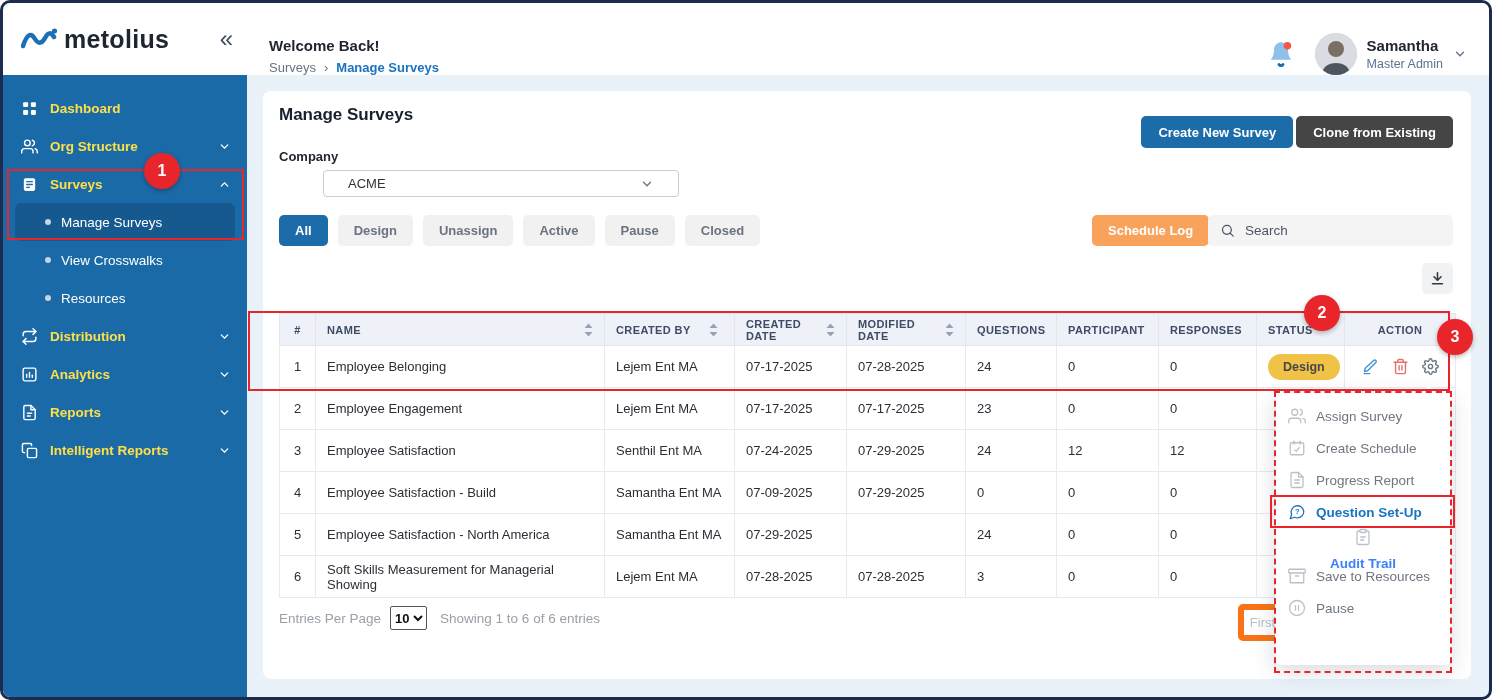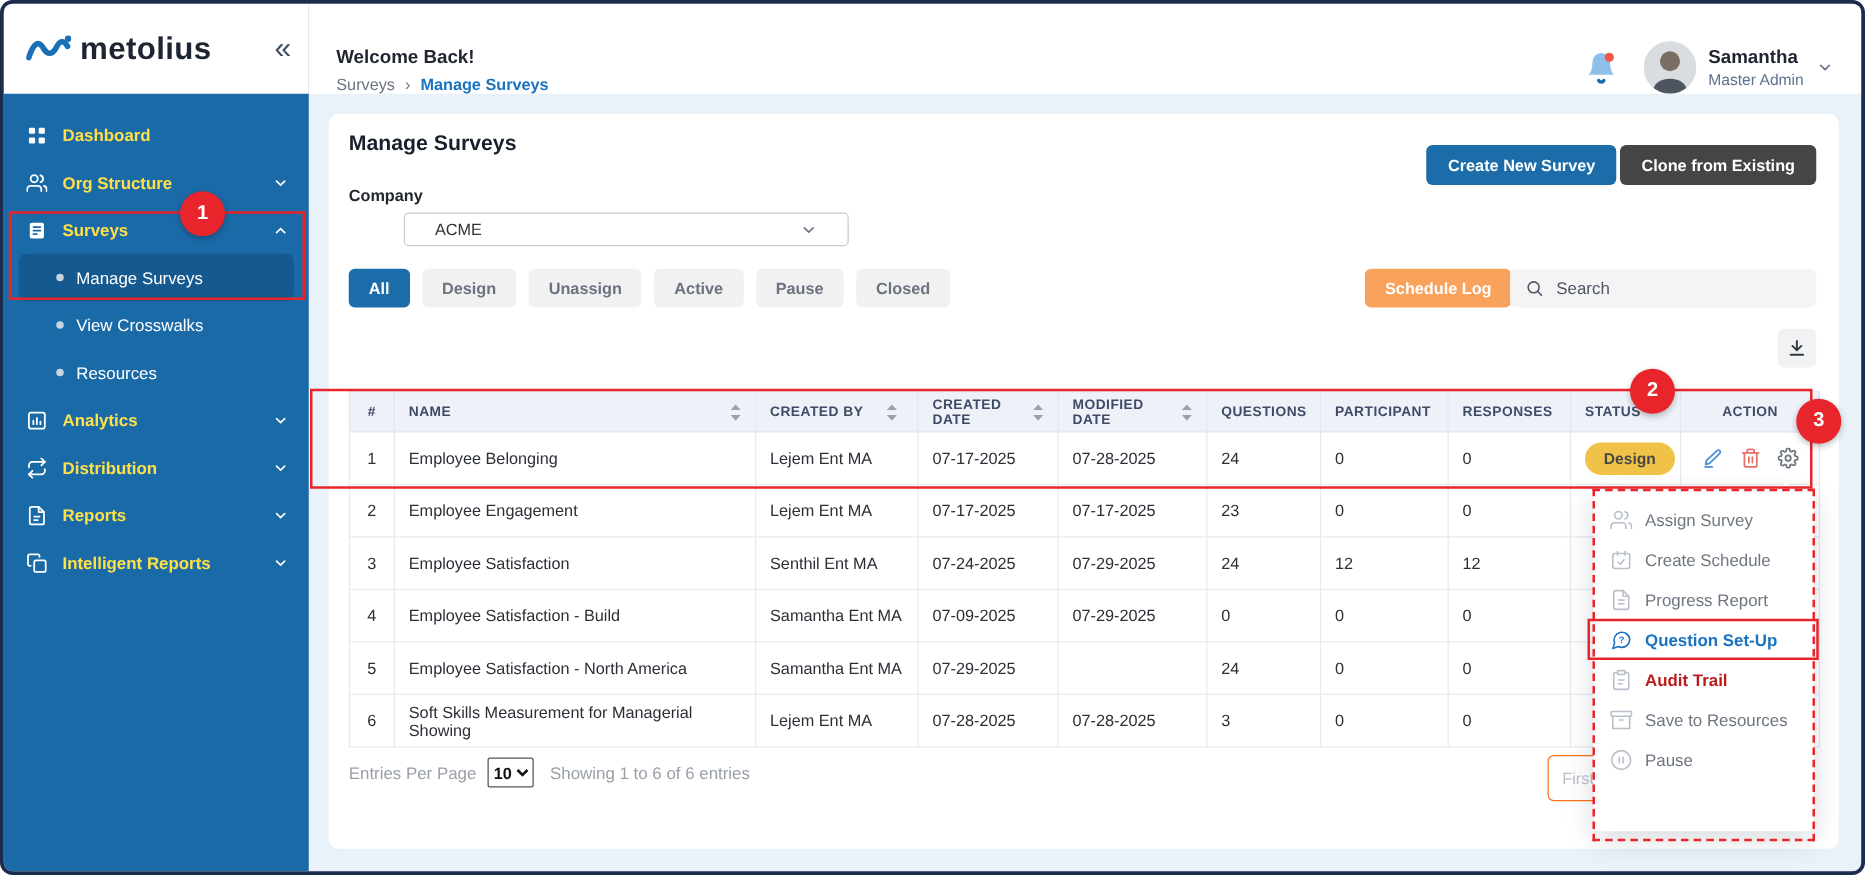--- a/index.html
+++ b/index.html
@@ -81,30 +81,30 @@
   .sort-icon { margin-left:8px; flex:0 0 9px; }
   .sort-end { margin-left:auto; }
 
   
   .table-footer { position:absolute; left:16px; top:515px; display:flex; align-items:center;
                   gap:9px; font-size:13.5px; color:#9aa0a8; }
   .entries-select { border:1px solid #555; border-radius:2px; height:24px; font-size:13px;
                     font-weight:bold; color:#111; background:#fff; }
   .showing-text { margin-left:4px; }
   .first-btn { position:absolute; left:1235px; top:601px; width:49px; height:37px; background:#fff;
-               border:1px solid #f97316; border-radius:5px; color:#b9bfc6; font-size:13px; z-index:4; cursor:pointer; }
+               border:6px solid #f97316; border-radius:5px; color:#b9bfc6; font-size:13px; z-index:4; cursor:pointer; }
 
   
   .action-dropdown { position:absolute; left:1272px; top:390px; width:176px; height:272px; background:#fff;
                      border-radius:6px; box-shadow:0 6px 22px rgba(40,50,70,.18); z-index:5; padding-top:7px; }
   .dd-caret { position:absolute; top:-5px; left:148px; width:11px; height:11px; background:#fff; transform:rotate(45deg); }
   .menu-row { height:32px; display:flex; align-items:center; gap:10px; padding:0 13px;
               font-size:13.5px; color:#6e7680; cursor:pointer; white-space:nowrap; }
   .menu-row.highlight { color:#1a73c0; font-weight:600; }
-  .menu-row.strong { color:#b91c1c; font-weight:bold; }
+  .menu-row.strong { color:#3b82f6; font-weight:bold;flex-direction:column; }
   .di { width:18px; height:18px; flex:0 0 18px; }
 
   
   .ann-box { position:absolute; border:2px solid #e8252b; z-index:10; pointer-events:none; }
   .ann-box.dashed { border-style:dashed; }
   .ann-circle { position:absolute; width:36px; height:36px; border-radius:50%; background:#e8252b; color:#fff;
                 display:flex; align-items:center; justify-content:center; font-size:16px; font-weight:bold;
                 z-index:11; box-shadow:0 2px 5px rgba(0,0,0,.28); pointer-events:none; }
 </style>
 </head>
@@ -168,40 +168,40 @@
       <div class="menu-sub">
         <span class="bullet"></span>
         <span>View Crosswalks</span>
       </div>
       <div class="menu-sub">
         <span class="bullet"></span>
         <span>Resources</span>
       </div>
 
       <div class="menu-item">
+        <svg class="mi" viewBox="0 0 24 24" fill="none" stroke="#fff" stroke-width="2" stroke-linecap="round" stroke-linejoin="round">
+          <polyline points="17 1 21 5 17 9"></polyline>
+            <path d="M3 11V9a4 4 0 0 1 4-4h14"></path>
+          <polyline points="7 23 3 19 7 15"></polyline>
+            <path d="M21 13v2a4 4 0 0 1-4 4H3"></path>
+        </svg>
+        <span>Distribution</span>
+        <svg class="chev" width="13" height="13" viewBox="0 0 24 24" fill="none" stroke="#fff" stroke-width="2.4" stroke-linecap="round">
+            <polyline points="6 9 12 15 18 9"></polyline>
+          </svg>
+      </div>
+
+      <div class="menu-item">
         <svg class="mi" viewBox="0 0 24 24" fill="none" stroke="#fff" stroke-width="2" stroke-linecap="round">
           <rect x="3" y="3" width="18" height="18" rx="2.5"></rect>
           <line x1="8" y1="16" x2="8" y2="12"></line>
             <line x1="12" y1="16" x2="12" y2="9"></line>
             <line x1="16" y1="16" x2="16" y2="13"></line>
         </svg>
         <span>Analytics</span>
-        <svg class="chev" width="13" height="13" viewBox="0 0 24 24" fill="none" stroke="#fff" stroke-width="2.4" stroke-linecap="round">
-            <polyline points="6 9 12 15 18 9"></polyline>
-          </svg>
-      </div>
-
-      <div class="menu-item">
-        <svg class="mi" viewBox="0 0 24 24" fill="none" stroke="#fff" stroke-width="2" stroke-linecap="round" stroke-linejoin="round">
-          <polyline points="17 1 21 5 17 9"></polyline>
-            <path d="M3 11V9a4 4 0 0 1 4-4h14"></path>
-          <polyline points="7 23 3 19 7 15"></polyline>
-            <path d="M21 13v2a4 4 0 0 1-4 4H3"></path>
-        </svg>
-        <span>Distribution</span>
         <svg class="chev" width="13" height="13" viewBox="0 0 24 24" fill="none" stroke="#fff" stroke-width="2.4" stroke-linecap="round">
             <polyline points="6 9 12 15 18 9"></polyline>
           </svg>
       </div>
 
       <div class="menu-item">
         <svg class="mi" viewBox="0 0 24 24" fill="none" stroke="#fff" stroke-width="2" stroke-linecap="round" stroke-linejoin="round">
           <path d="M14 2H6a2 2 0 0 0-2 2v16a2 2 0 0 0 2 2h12a2 2 0 0 0 2-2V8z"></path>
           <polyline points="14 2 14 8 20 8"></polyline>
             <line x1="9" y1="13" x2="15" y2="13"></line>

